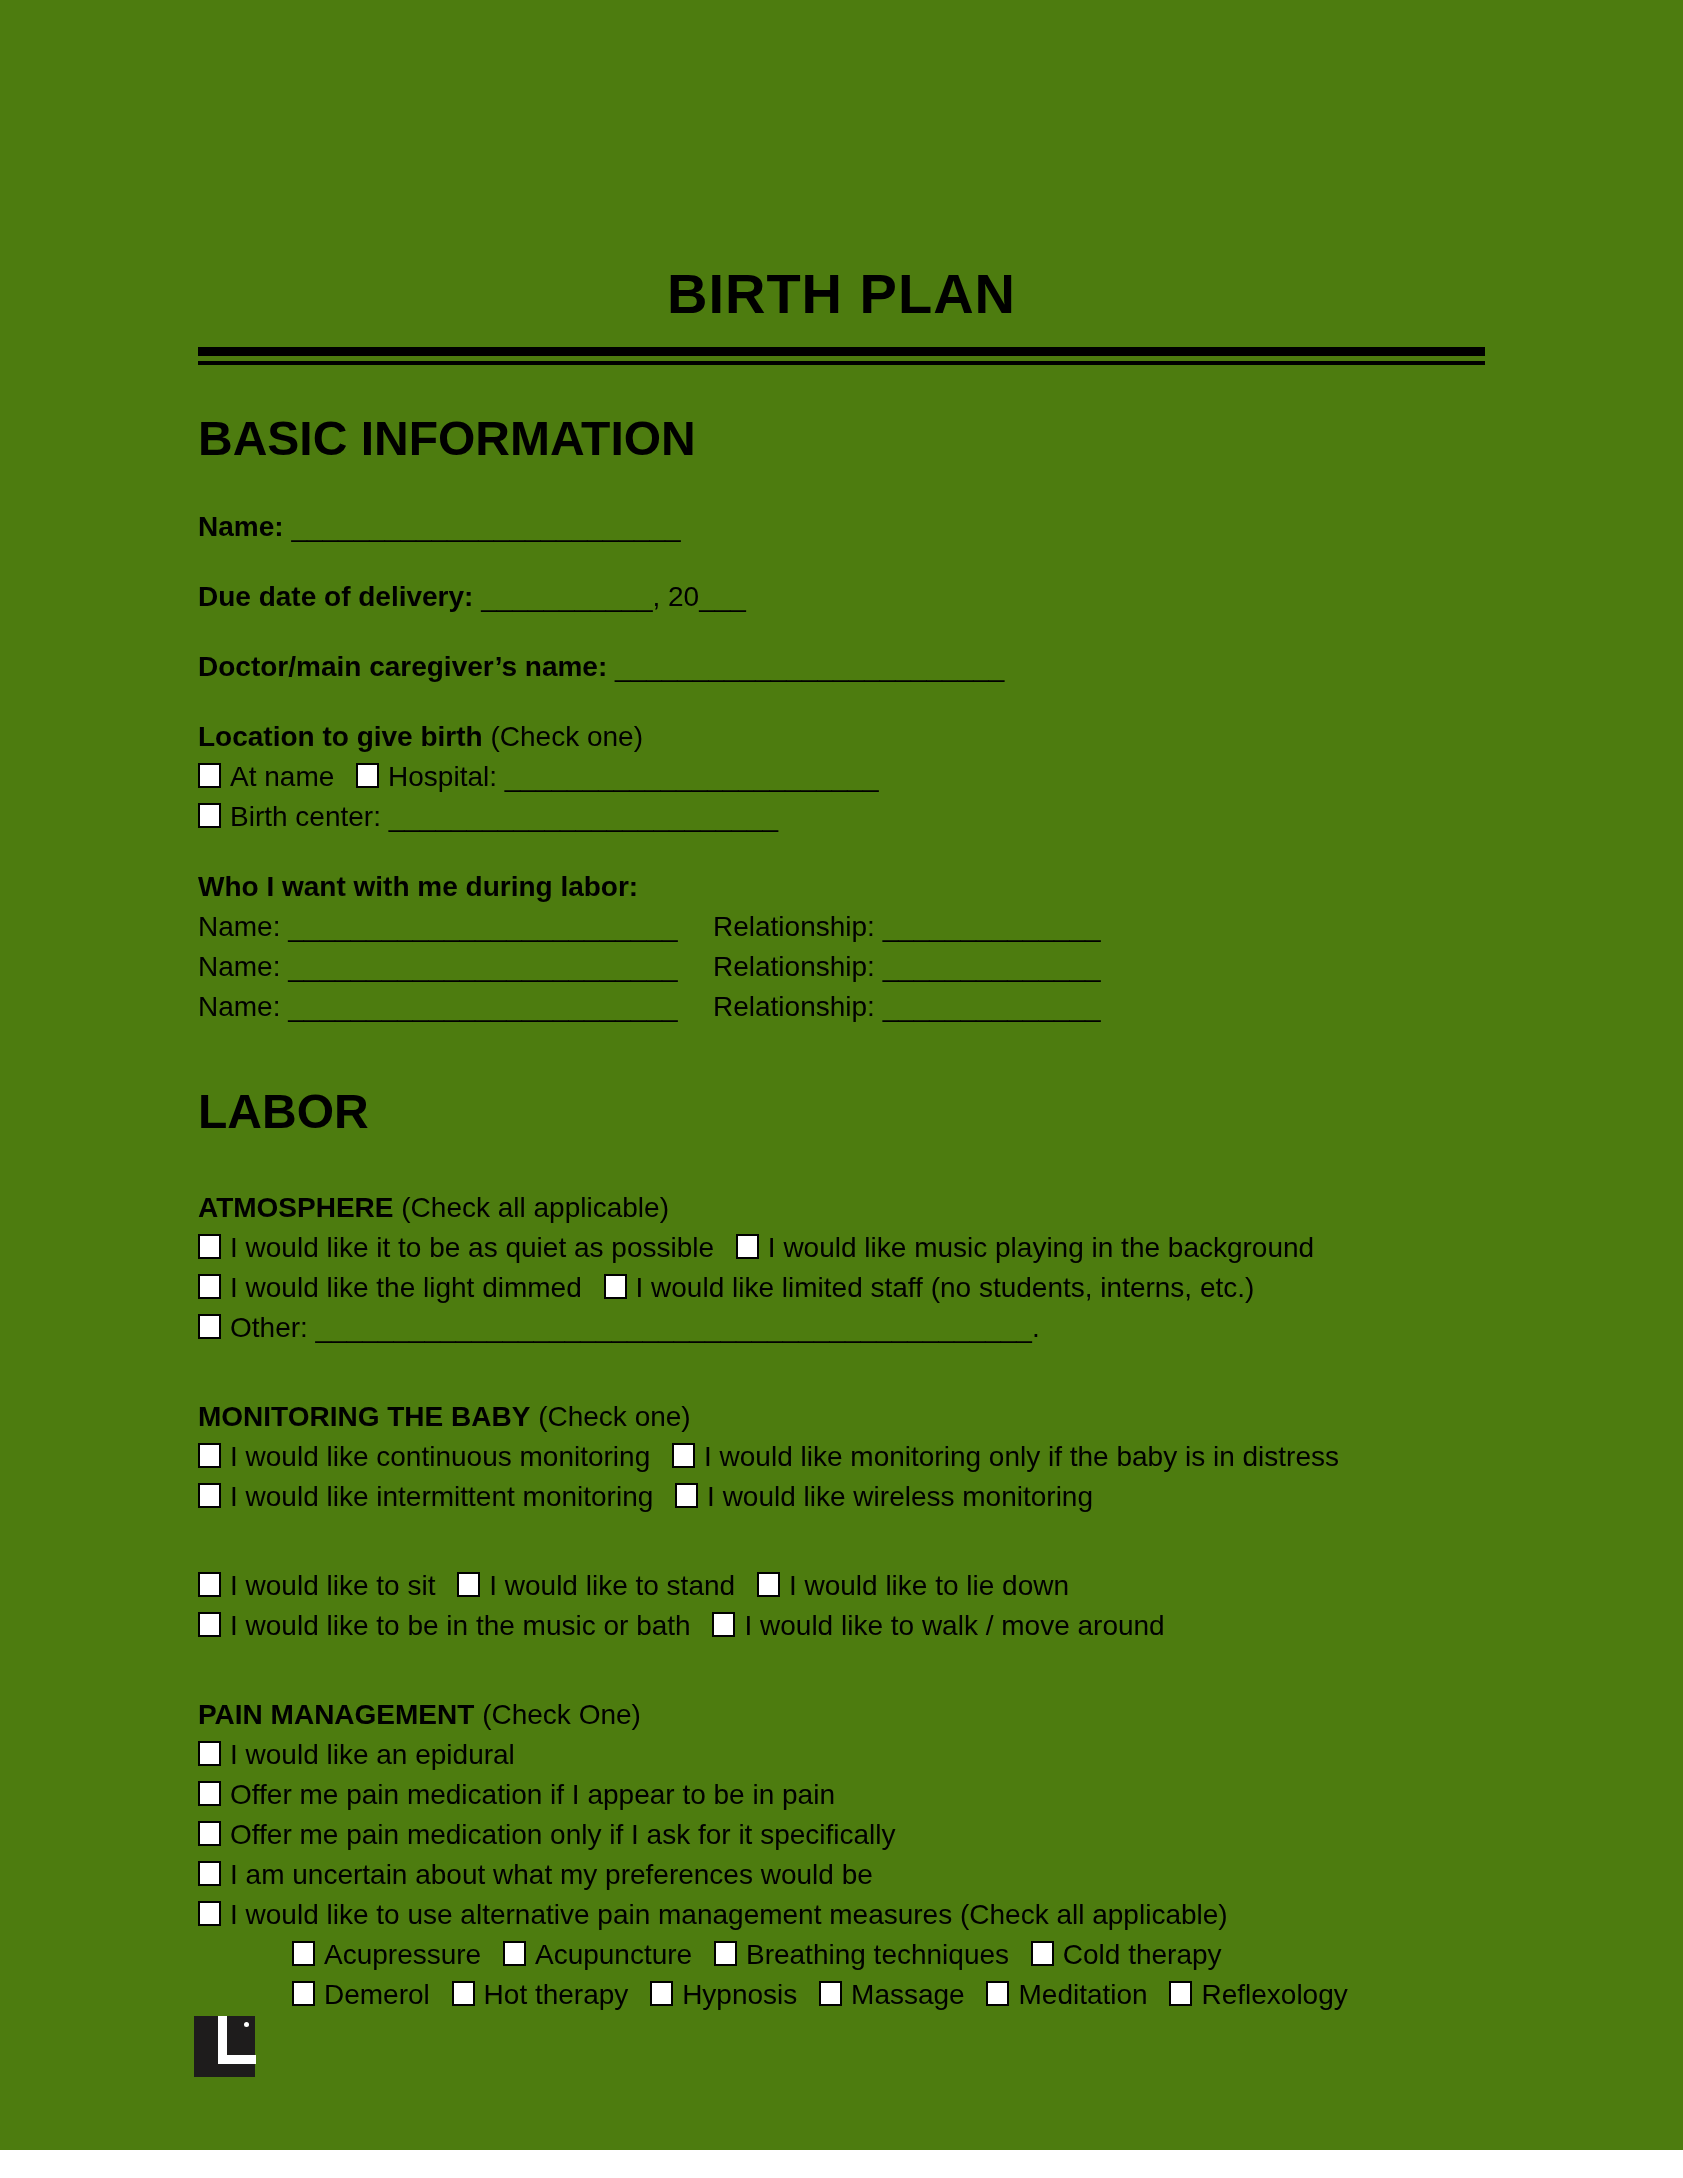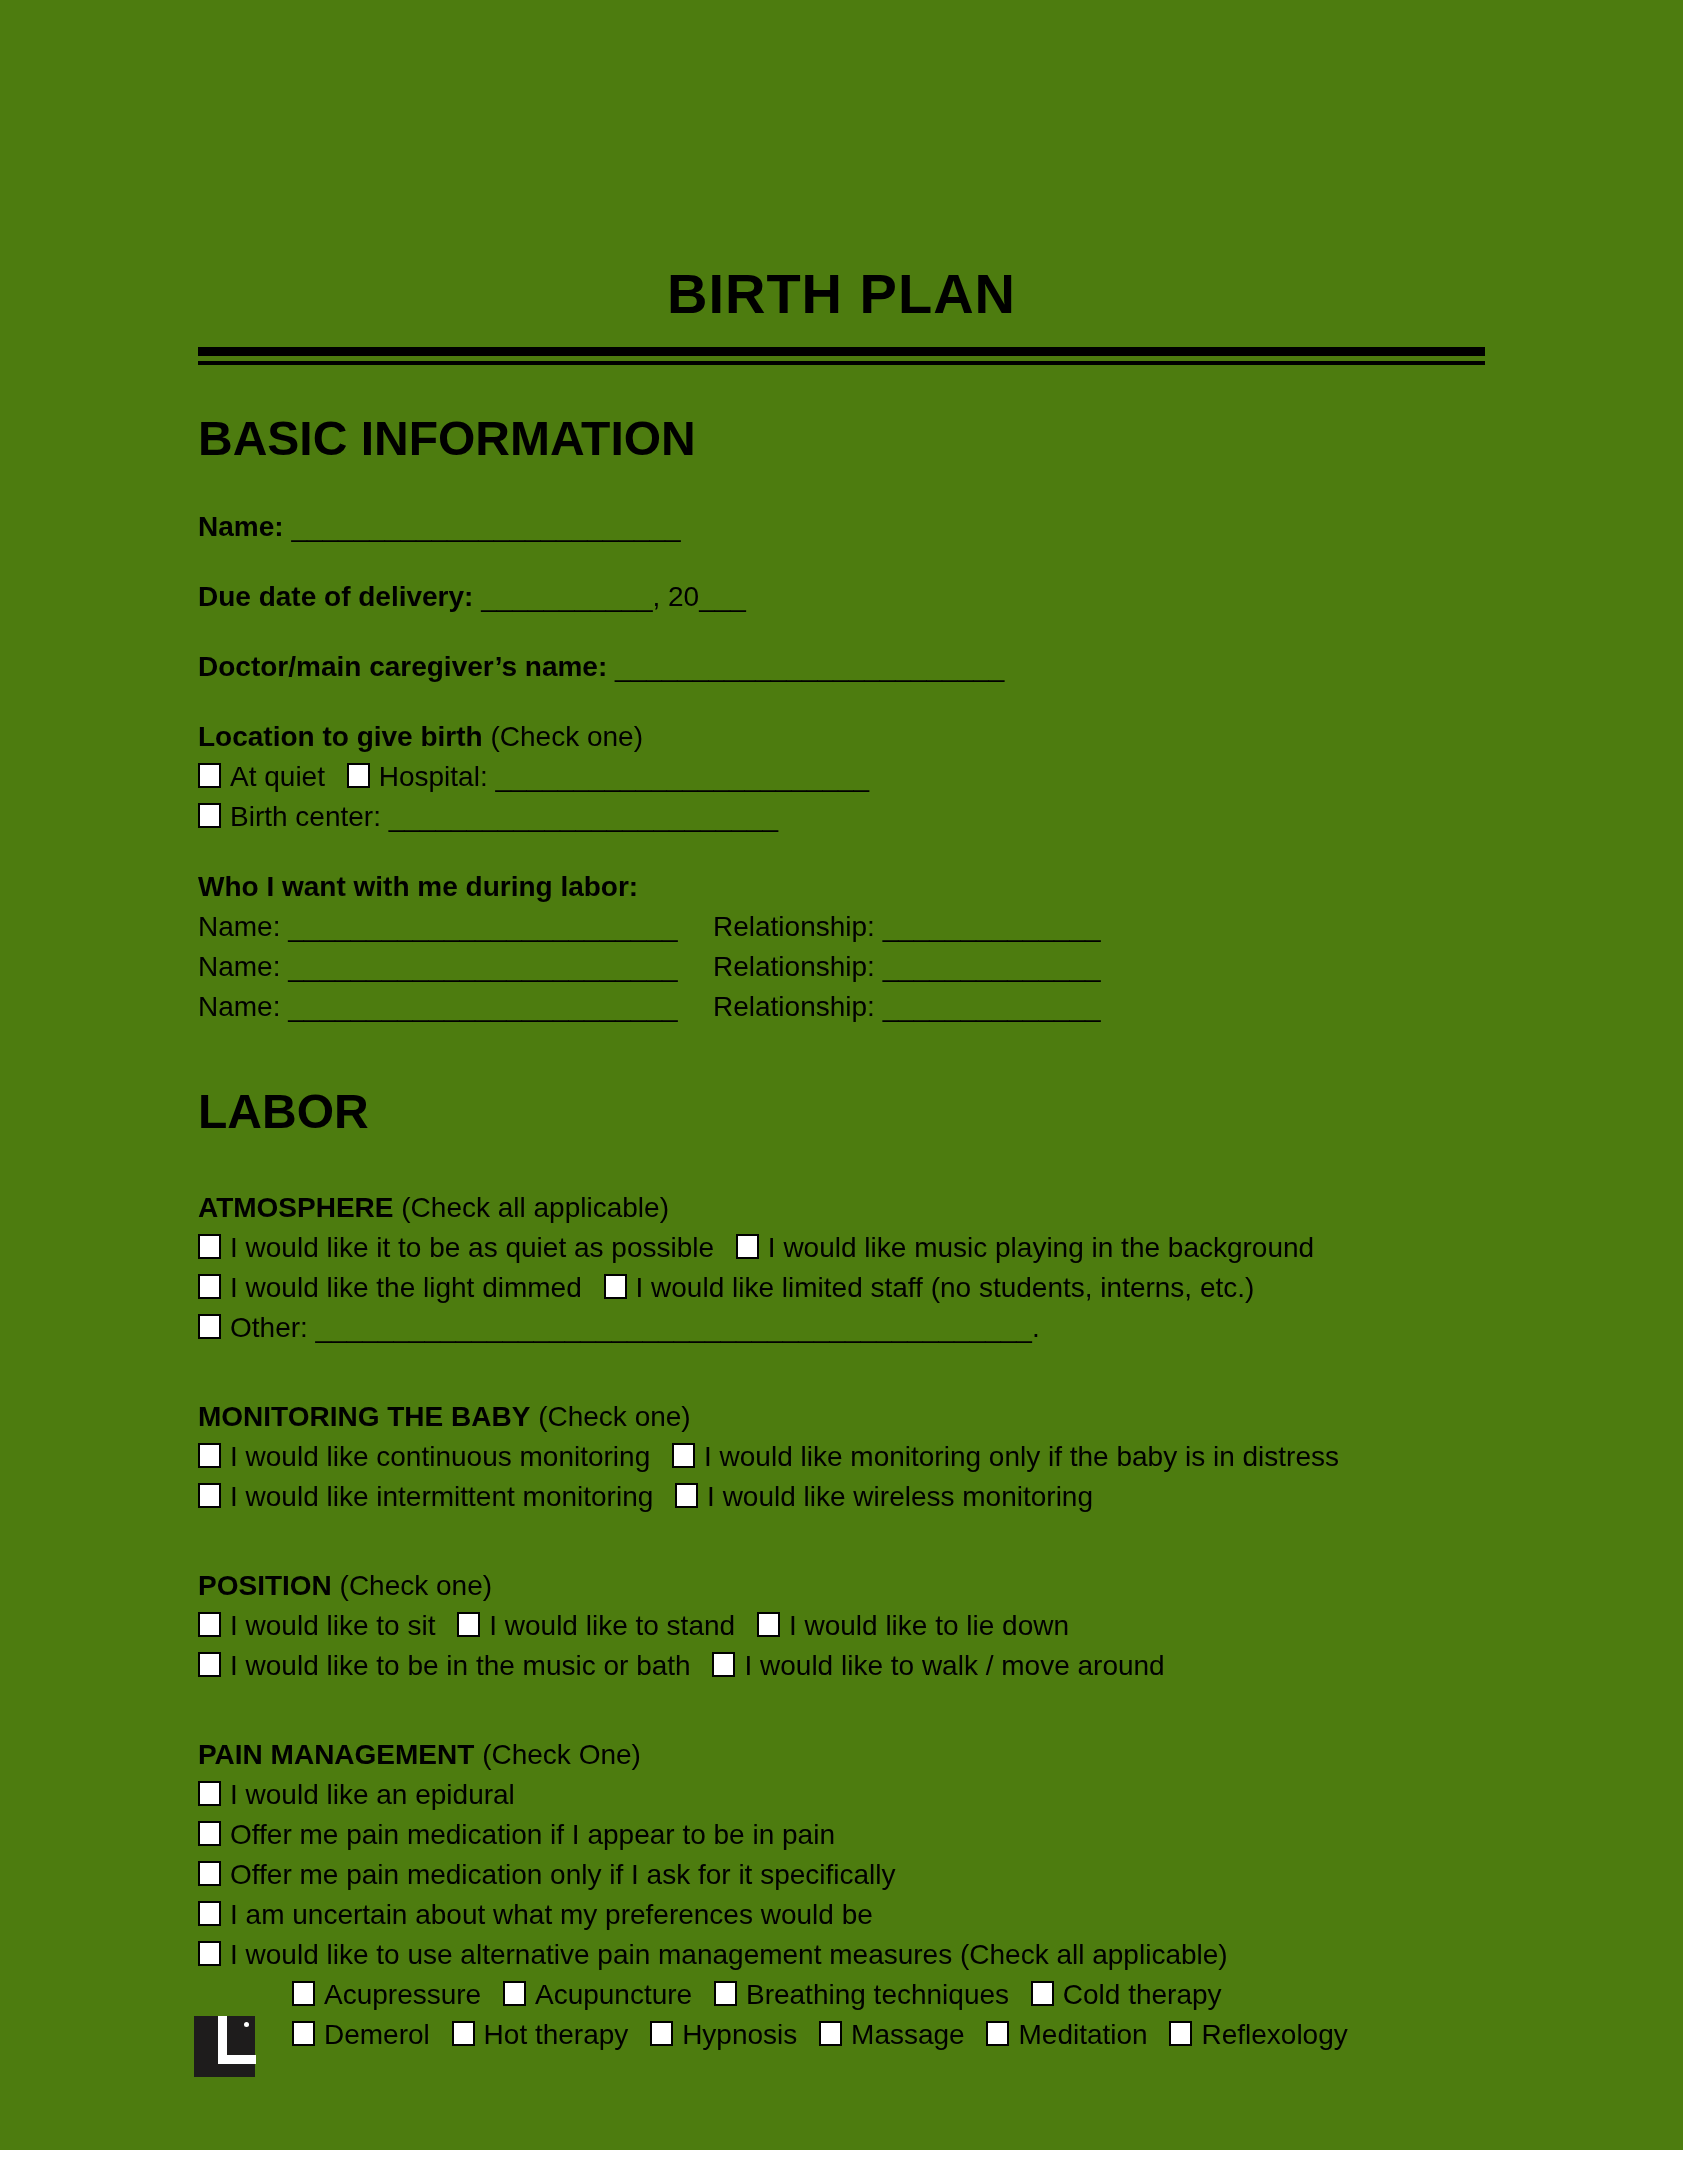--- a/index.html
+++ b/index.html
@@ -103,21 +103,21 @@
       <span class="b">Doctor/main caregiver’s name:</span>
       <span>_________________________</span>
     </div>
 
     <div class="mt-30">
       <div class="line">
         <span class="b">Location to give birth</span>
         <span>(Check one)</span>
       </div>
       <div class="line">
-        <span class="opt"><span class="cb"></span><span>At quiet</span></span>
+        <span class="opt"><span class="cb"></span><span>At name</span></span>
         <span class="opt"><span class="cb"></span><span>Hospital:</span>
         <span>________________________</span></span>
       </div>
       <div class="line">
         <span class="opt"><span class="cb"></span><span>Birth center:</span>
         <span>_________________________</span></span>
       </div>
     </div>
 
     <div class="mt-30">
@@ -166,24 +166,20 @@
         <span class="opt"><span class="cb"></span><span>I would like continuous monitoring</span></span>
         <span class="opt"><span class="cb"></span><span>I would like monitoring only if the baby is in distress</span></span>
       </div>
       <div class="line">
         <span class="opt"><span class="cb"></span><span>I would like intermittent monitoring</span></span>
         <span class="opt"><span class="cb"></span><span>I would like wireless monitoring</span></span>
       </div>
     </div>
 
     <div class="mt-34">
-      <div class="line">
-        <span class="b">POSITION</span>
-        <span>(Check one)</span>
-      </div>
       <div class="line">
         <span class="opt"><span class="cb"></span><span>I would like to sit</span></span>
         <span class="opt"><span class="cb"></span><span>I would like to stand</span></span>
         <span class="opt"><span class="cb"></span><span>I would like to lie down</span></span>
       </div>
       <div class="line">
         <span class="opt"><span class="cb"></span><span>I would like to be in the music or bath</span></span>
         <span class="opt"><span class="cb"></span><span>I would like to walk / move around</span></span>
       </div>
     </div>

